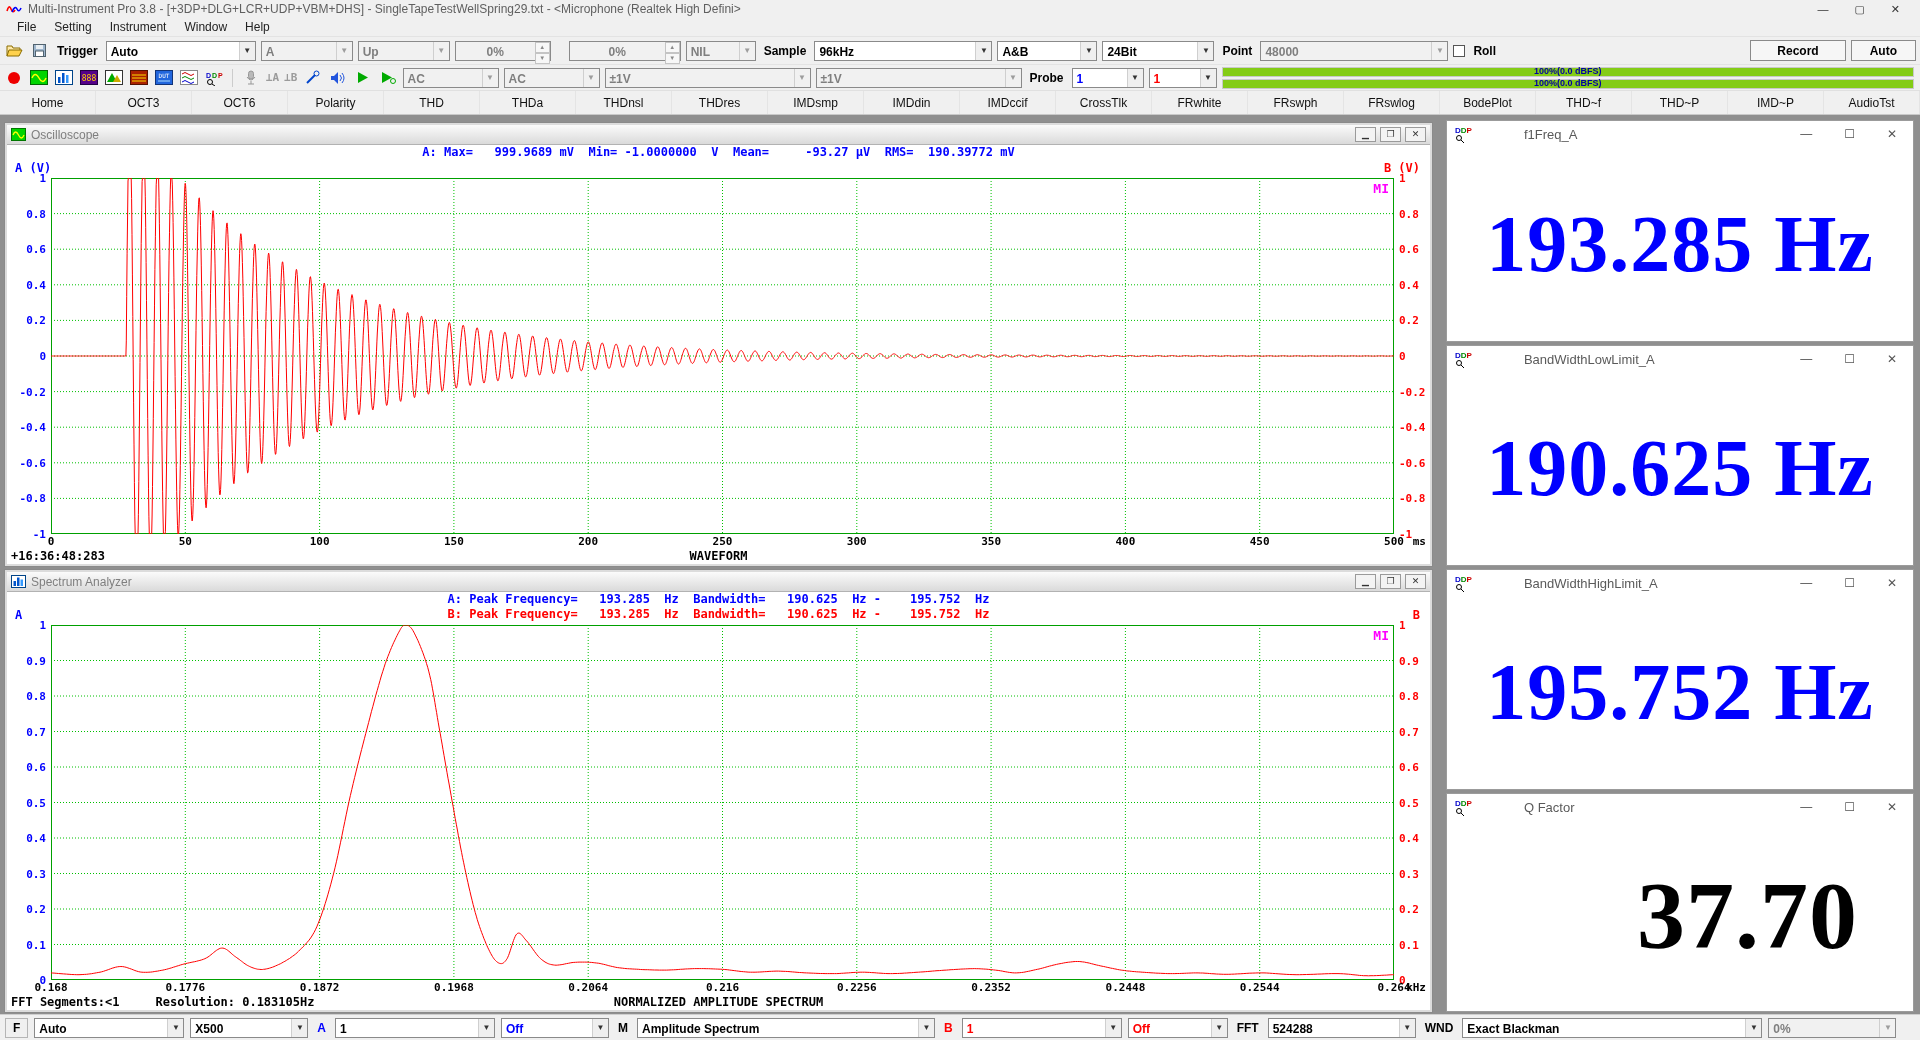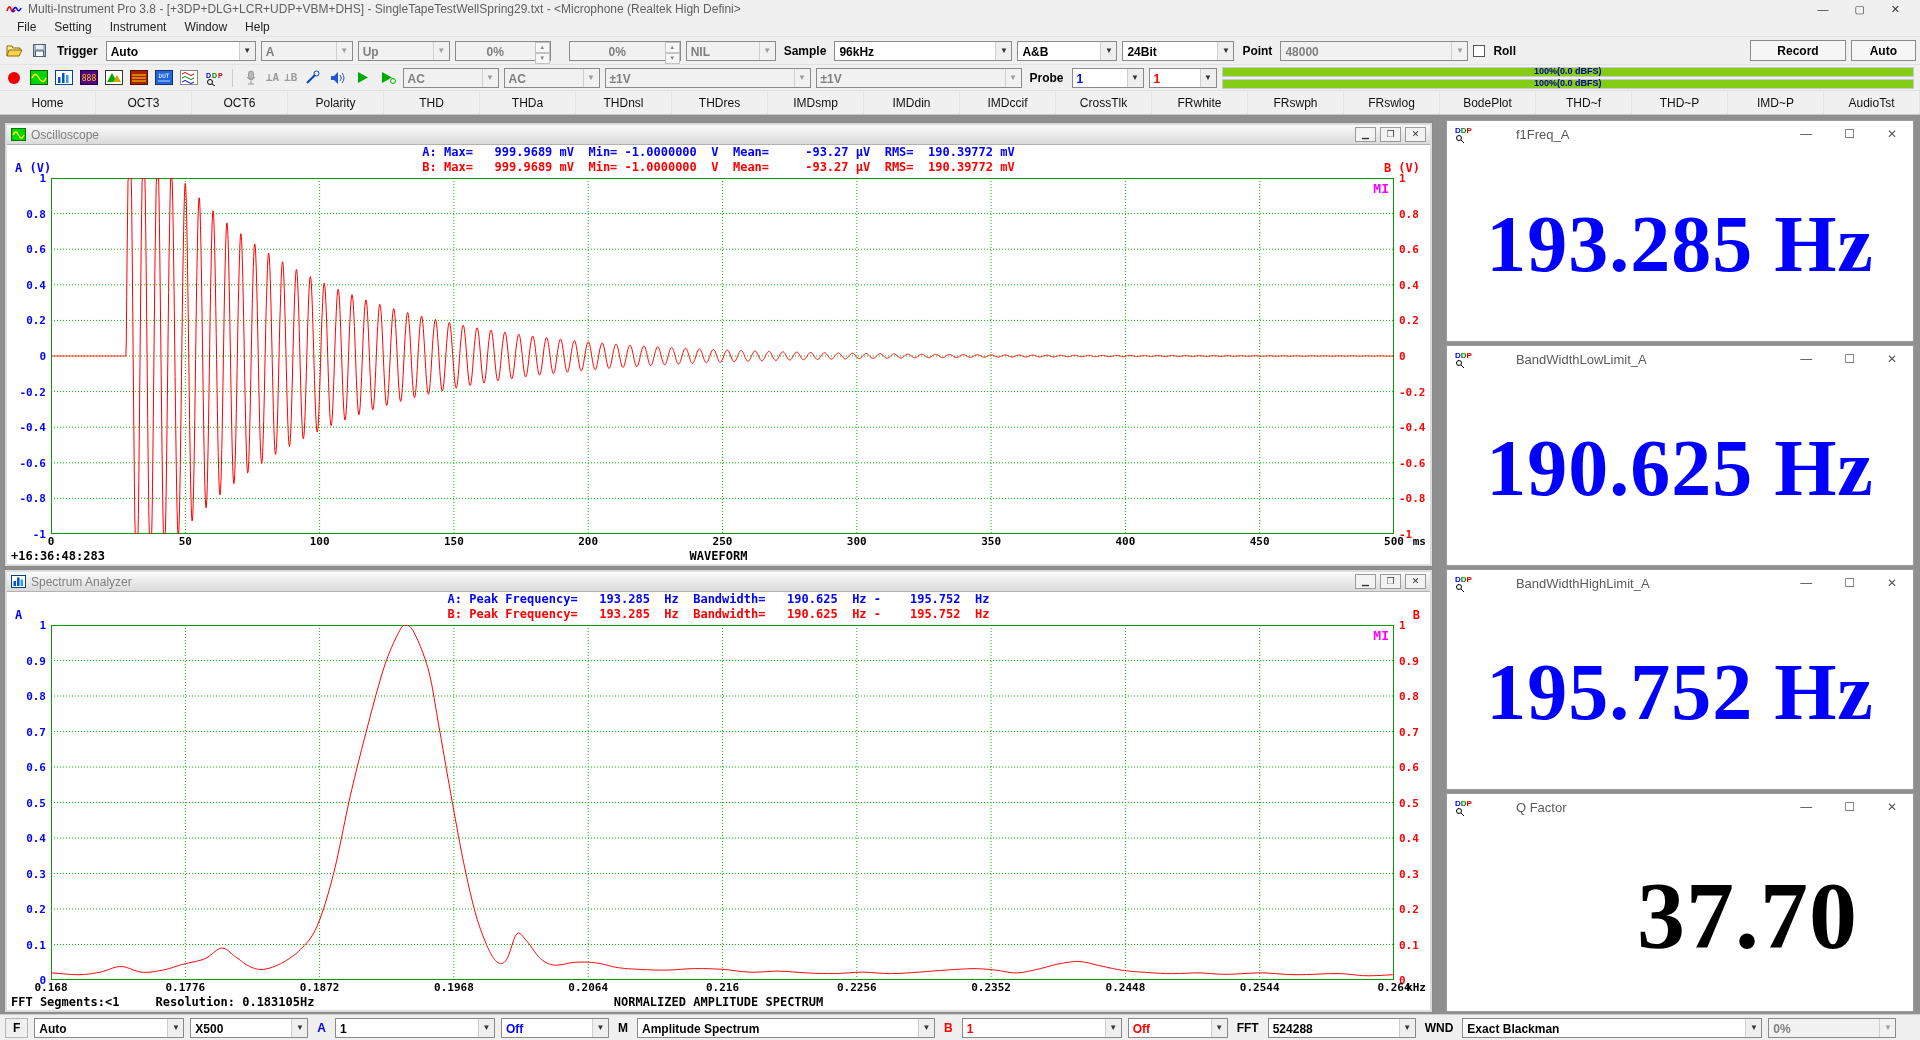--- a/index.html
+++ b/index.html
@@ -74,21 +74,21 @@
   .t-blue{color:#0000ff;} .t-red{color:#ff0000;} .t-black{color:#000;}
   .unit-label{position:absolute;right:-32px;top:0;font:bold 11px "DejaVu Sans Mono",monospace;color:#000;margin-left:44px;}
   .grid{stroke:#00c000;stroke-width:1;stroke-dasharray:1 2;}
   .gridborder{stroke:#00a000;fill:none;stroke-width:1;}
   .trace{stroke:#ff0000;fill:none;stroke-width:1;}
   .wm{fill:#ff00ff;font:bold 13px "DejaVu Sans Mono",monospace;}
 
   
   .ddp{position:absolute;background:#fff;border:1px solid #9b9b9b;}
   .ddp-header{height:26px;display:flex;align-items:center;padding:0 8px;color:#5a5a5a;font-size:13px;gap:28px;}
-  .ddp-title{margin-left:16px;}
+  .ddp-title{margin-left:24px;}
   .ddp-btns{margin-left:auto;display:flex;gap:32px;color:#555;font-size:12px;padding-right:8px;}
   .ddp-value{position:absolute;top:26px;left:0;right:0;bottom:0;display:flex;align-items:center;
              justify-content:center;font:bold 80px "Liberation Serif",serif;letter-spacing:1px;white-space:nowrap;}
   .ddp-value.qval{justify-content:flex-end;padding-right:55px;font-size:96px;}
   .ddp-icon{display:inline-flex;flex-direction:column;align-items:flex-start;line-height:7px;}
   .ddp-icon .l{font:bold 8px "Liberation Sans",sans-serif;}
 
   
   #bottombar{height:26px;display:flex;align-items:center;gap:6px;padding:0 5px;background:#f0f0f0;
              border-top:1px solid #cfcfcf;}
@@ -155,21 +155,21 @@
       </span>
     </span>
   <span style="width:8px"></span>
   <span class="spin" style="width:112px">
       <span class="txt">0%</span>
       <span class="arrs">
         <span>▲</span>
         <span>▼</span>
       </span>
     </span>
-  <span class="combo disabled" style="width:90px">
+  <span class="combo disabled" style="width:70px">
       <span class="txt">NIL</span>
       <span class="arr">▼</span>
     </span>
   <span class="tlabel">Sample</span>
   <span class="combo" style="width:178px">
       <span class="txt">96kHz</span>
       <span class="arr">▼</span>
     </span>
   <span class="combo" style="width:100px">
       <span class="txt">A&amp;B</span>
@@ -353,21 +353,20 @@
         </svg>
       <span class="iwin-title">Oscilloscope</span>
       <span class="iwin-btns">
         <span class="wbtn">▁</span>
         <span class="wbtn">❐</span>
         <span class="wbtn">✕</span>
       </span>
     </div>
     <div class="panel-stats">
       <div class="stat-line stat-a">A: Max=   999.9689 mV  Min= -1.0000000  V  Mean=     -93.27 µV  RMS=  190.39772 mV</div>
-      <div class="stat-line stat-b">B: Max=   999.9689 mV  Min= -1.0000000  V  Mean=     -93.27 µV  RMS=  190.39772 mV</div>
       <span class="corner corner-a">A  (V)</span>
       <span class="corner corner-b">B  (V)</span>
     </div>
     <div class="plot-wrap" id="scope-plot">
       <div class="ycol-left">
           <span class="tick y-tick t-blue" style="top: 0%; right: 3px;">1</span>
           <span class="tick y-tick t-blue" style="top: 10%; right: 3px;">0.8</span>
           <span class="tick y-tick t-blue" style="top: 20%; right: 3px;">0.6</span>
           <span class="tick y-tick t-blue" style="top: 30%; right: 3px;">0.4</span>
           <span class="tick y-tick t-blue" style="top: 40%; right: 3px;">0.2</span>

